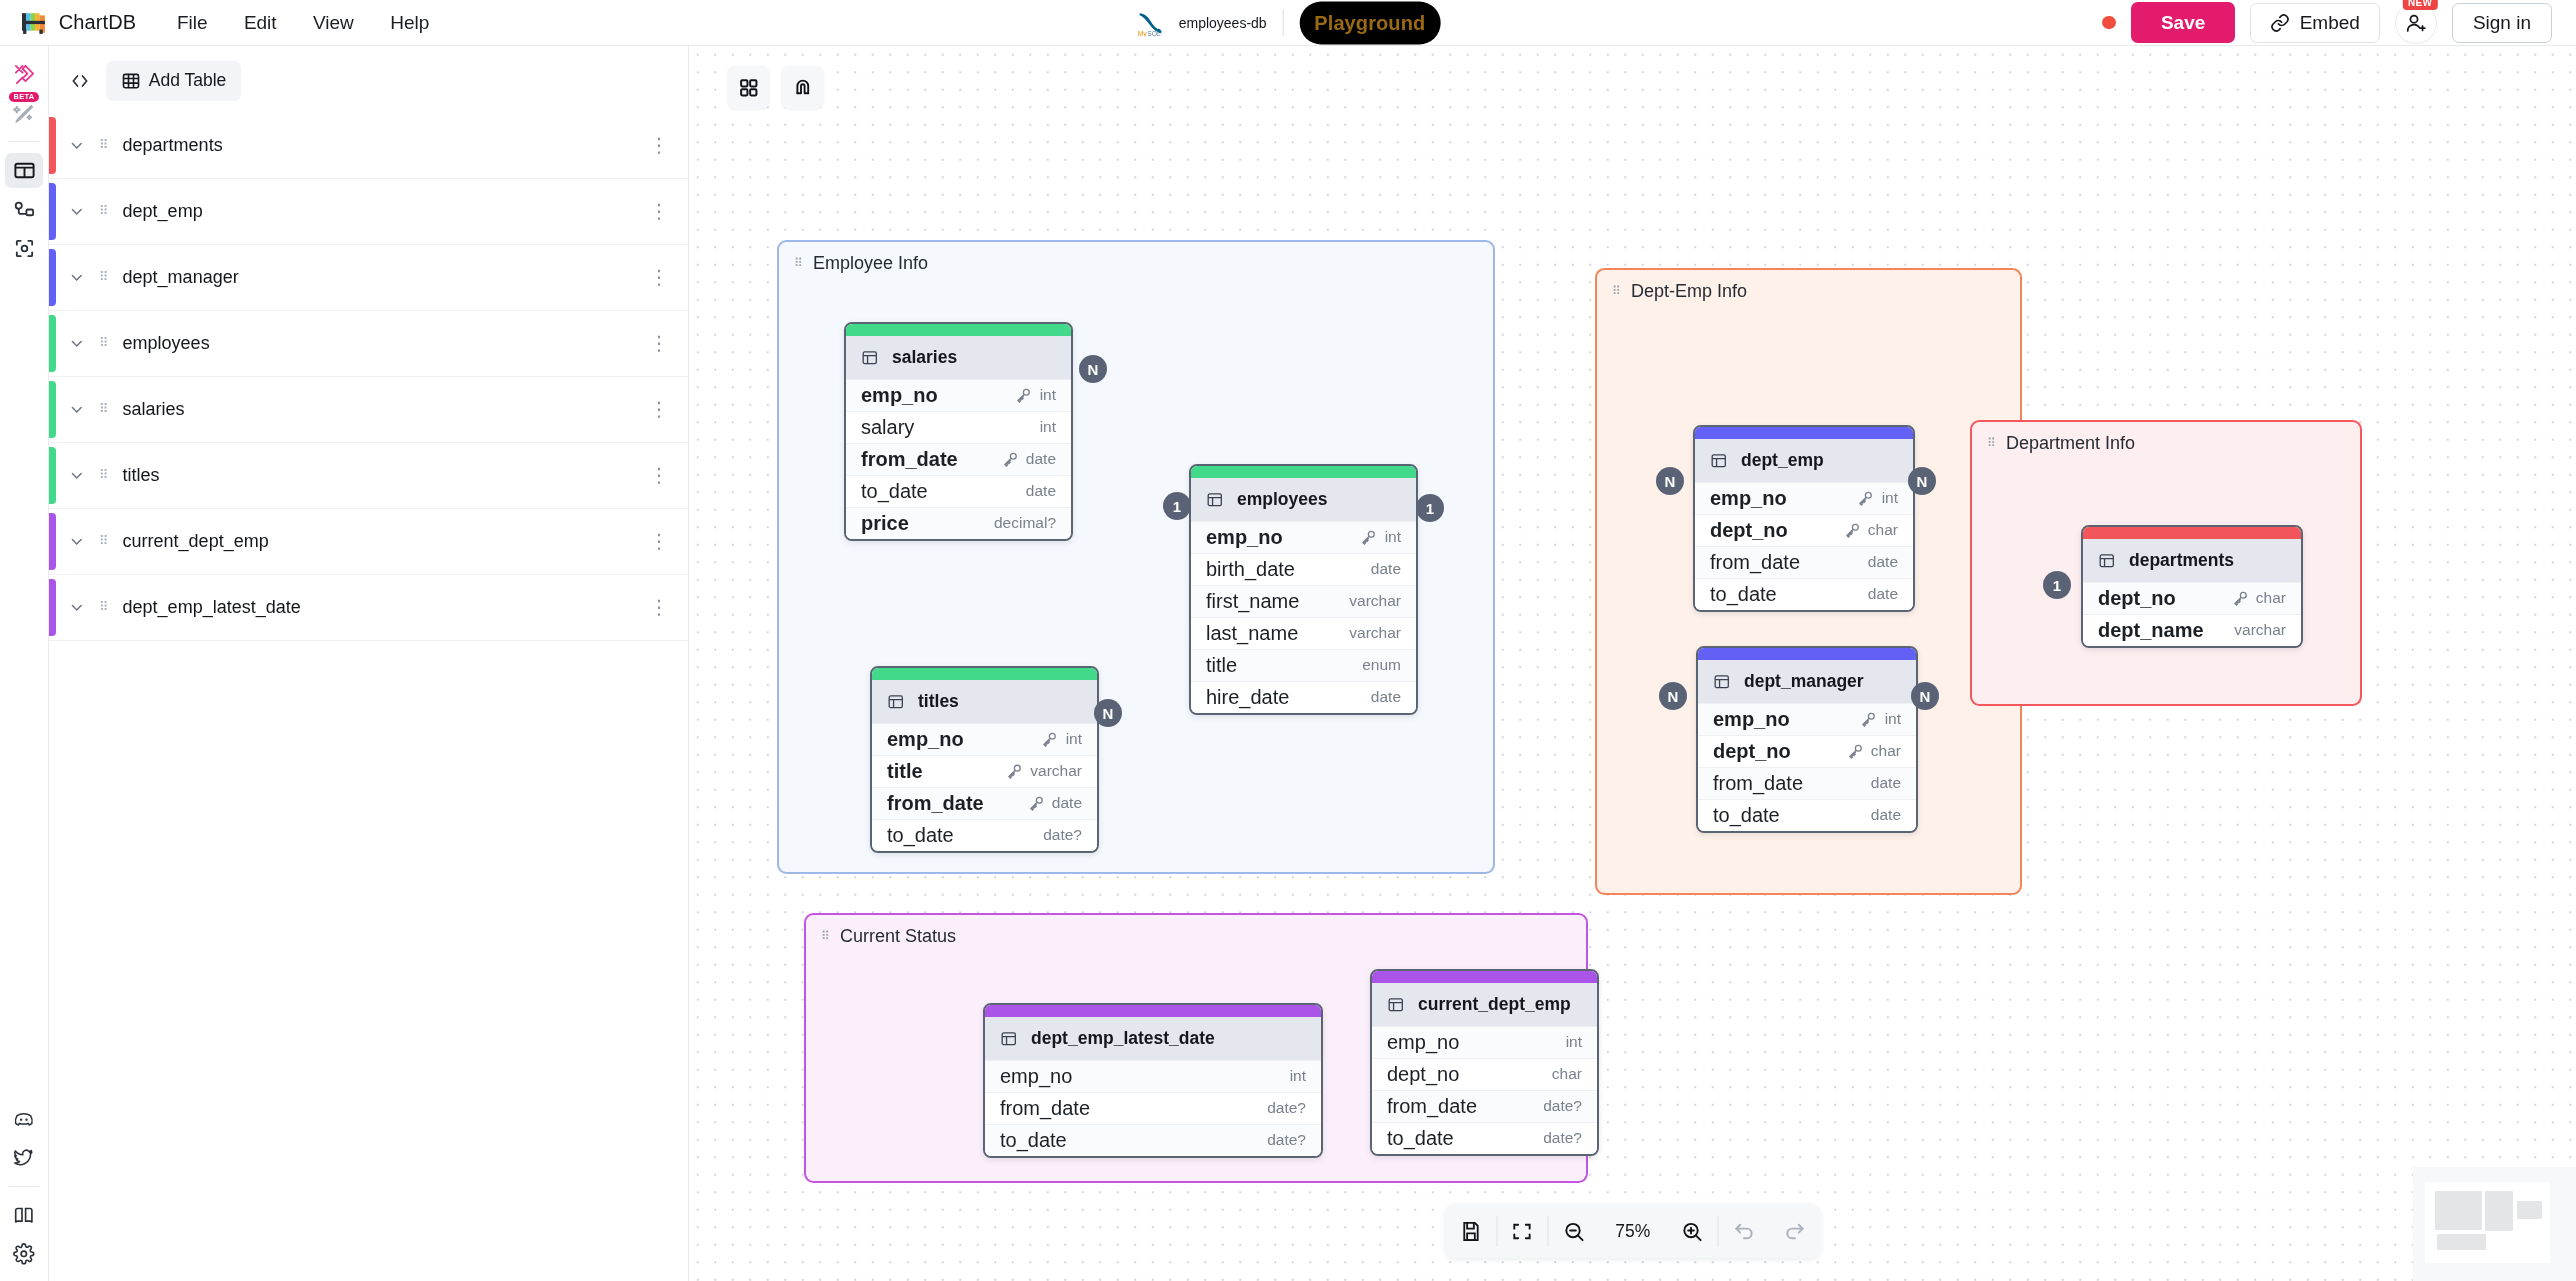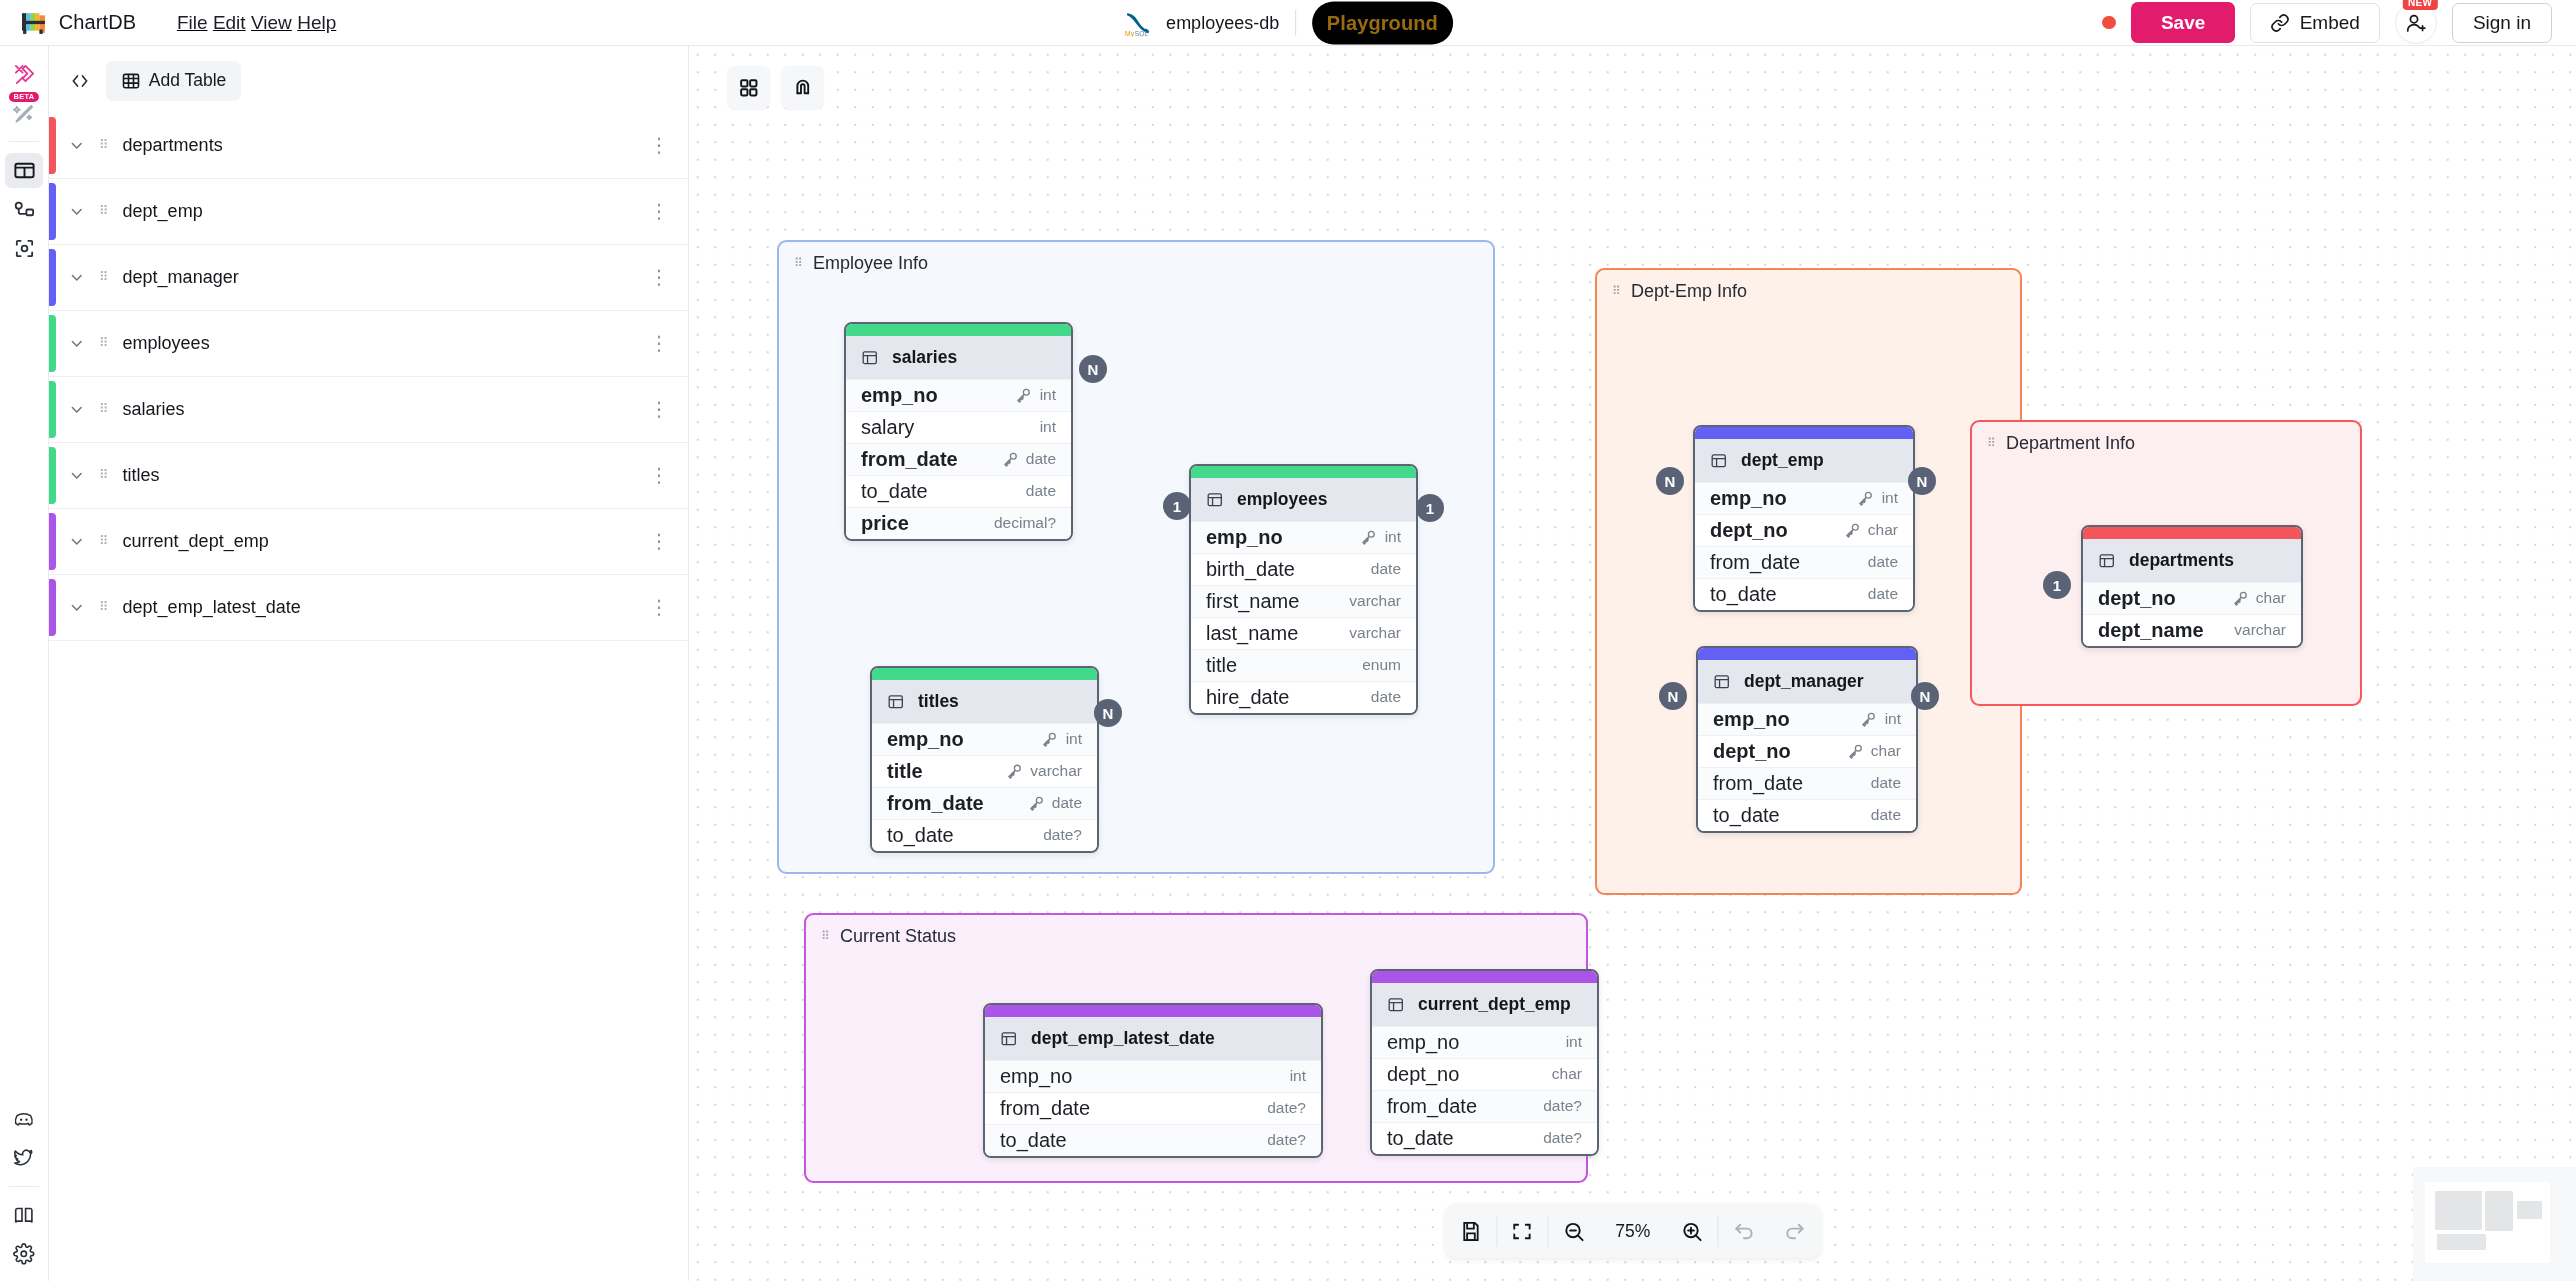--- a/index.html
+++ b/index.html
@@ -14,29 +14,29 @@
   #app { width: 2576px; height: 1282px; display: flex; flex-direction: column; }
   .topbar {
     height: 46px; flex: 0 0 46px;
     display: flex; align-items: center;
     border-bottom: 0.7px solid #e8eaee;
     background: #fff; position: relative;
   }
   .brand { display: flex; align-items: flex-start; gap: 10.8px; padding-left: 20px; }
   .logo-mark { width: 28px; height: 24px; display: block; }
   .brand-name { font-size: 20px; font-weight: 400; color: #16181d; letter-spacing: 0.1px; }
-  .menu { display: flex; align-items: center; margin-left: 38px; text-decoration: underline; }
+  .menu { display: flex; align-items: center; gap: 31px; margin-left: 38px; }
   .menu-item { font-size: 19px; color: #1b1e24; cursor: pointer; padding: 4px 2.7px; border-radius: 4px; }
 
   .center-title {
     position: absolute; left: 50%; top: 50%; transform: translate(-50%,-50%);
     display: flex; align-items: center; gap: 12px;
   }
   .mysql-icon { width: 31px; height: 27px; }
-  .db-name { font-size: 18px; color: #14171c; font-weight: 400; }
+  .db-name { font-size: 14px; color: #14171c; font-weight: 400; }
   .vdiv { width: 0.7px; height: 25.6px; background: #d9dde3; margin: 0 4px; }
   .badge-playground {
     background: #000000; color: #9a6a11; font-size: 20px; font-weight: 700;
     padding: 10px 15px; border-radius: 673px; letter-spacing: 0.1px;
   }
 
   .topright { margin-left: auto; display: flex; align-items: center; gap: 15px; padding-right: 24px; }
   .dot-unsaved { width: 13.5px; height: 13.5px; border-radius: 50%; background: #f04d3f; }
   .btn-save {
     background: #e31b6d; color: #fff; font-size: 19px; font-weight: 700;

